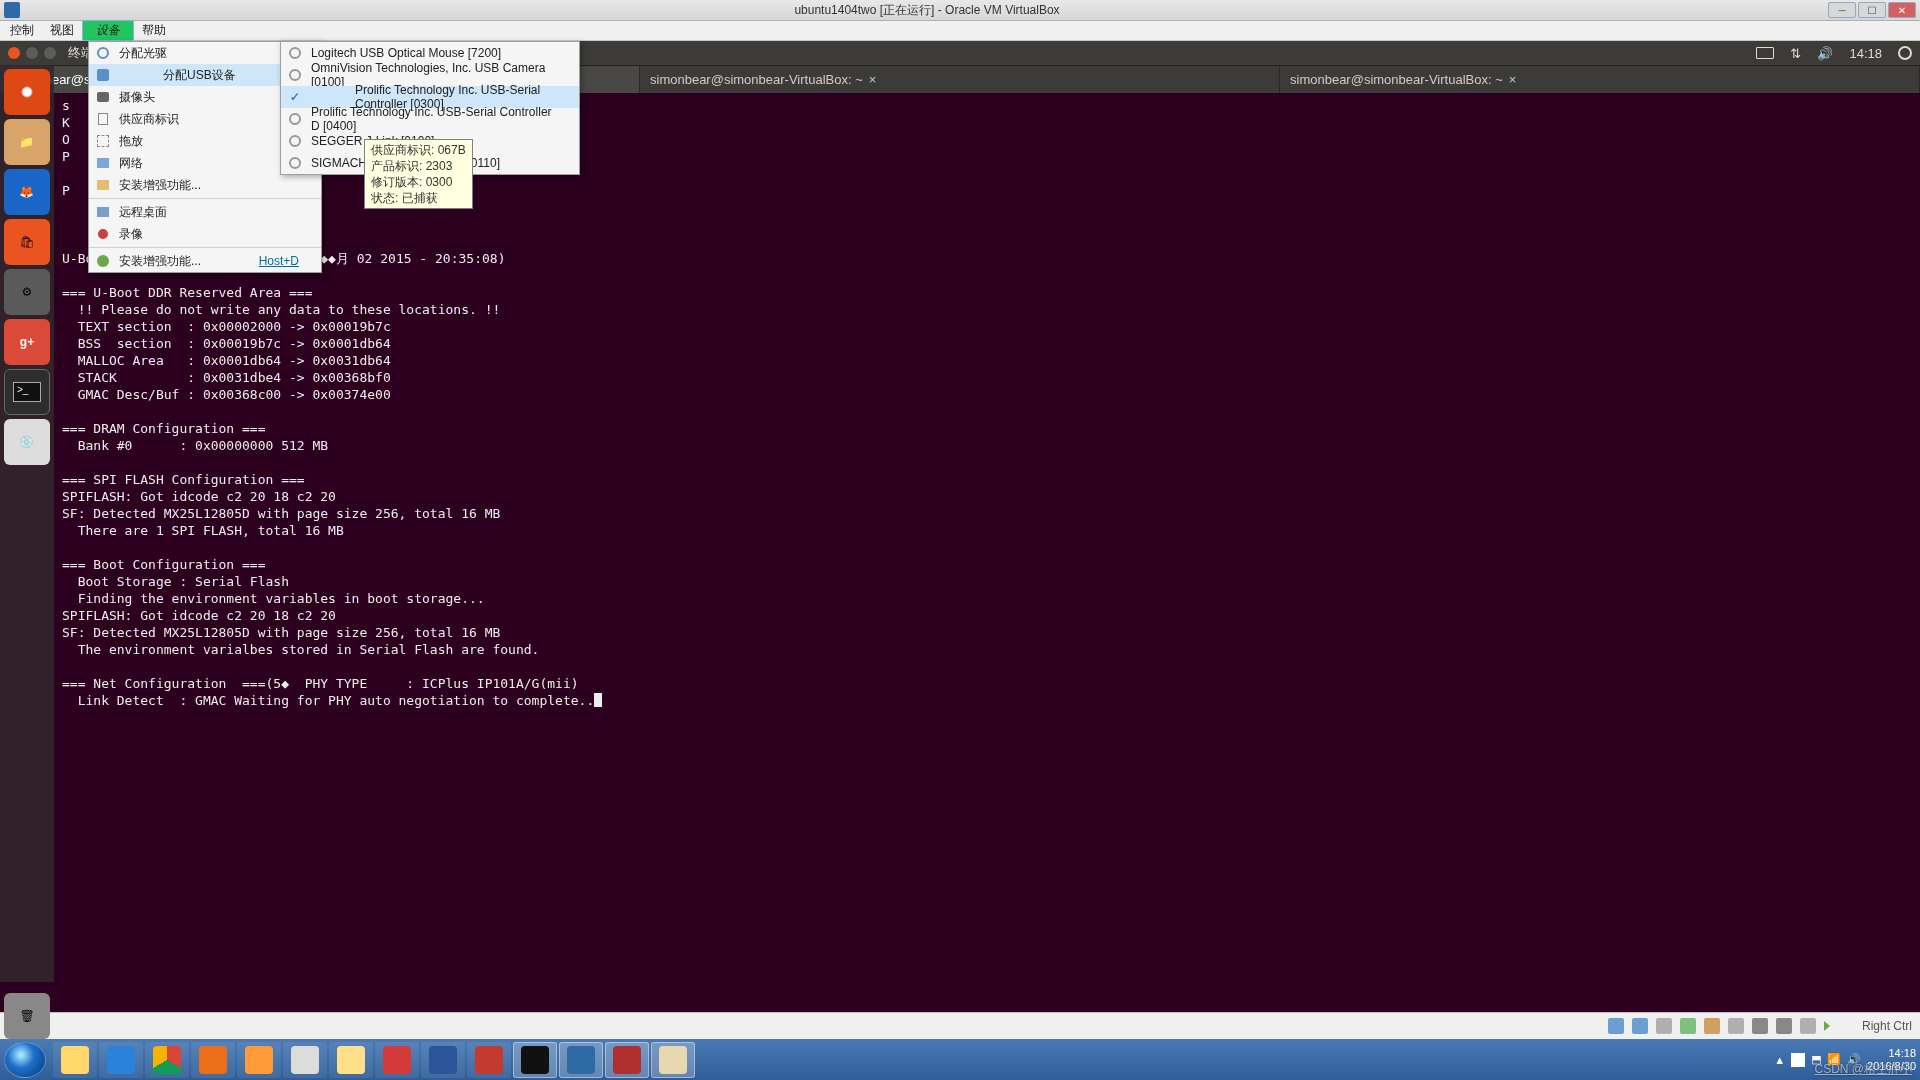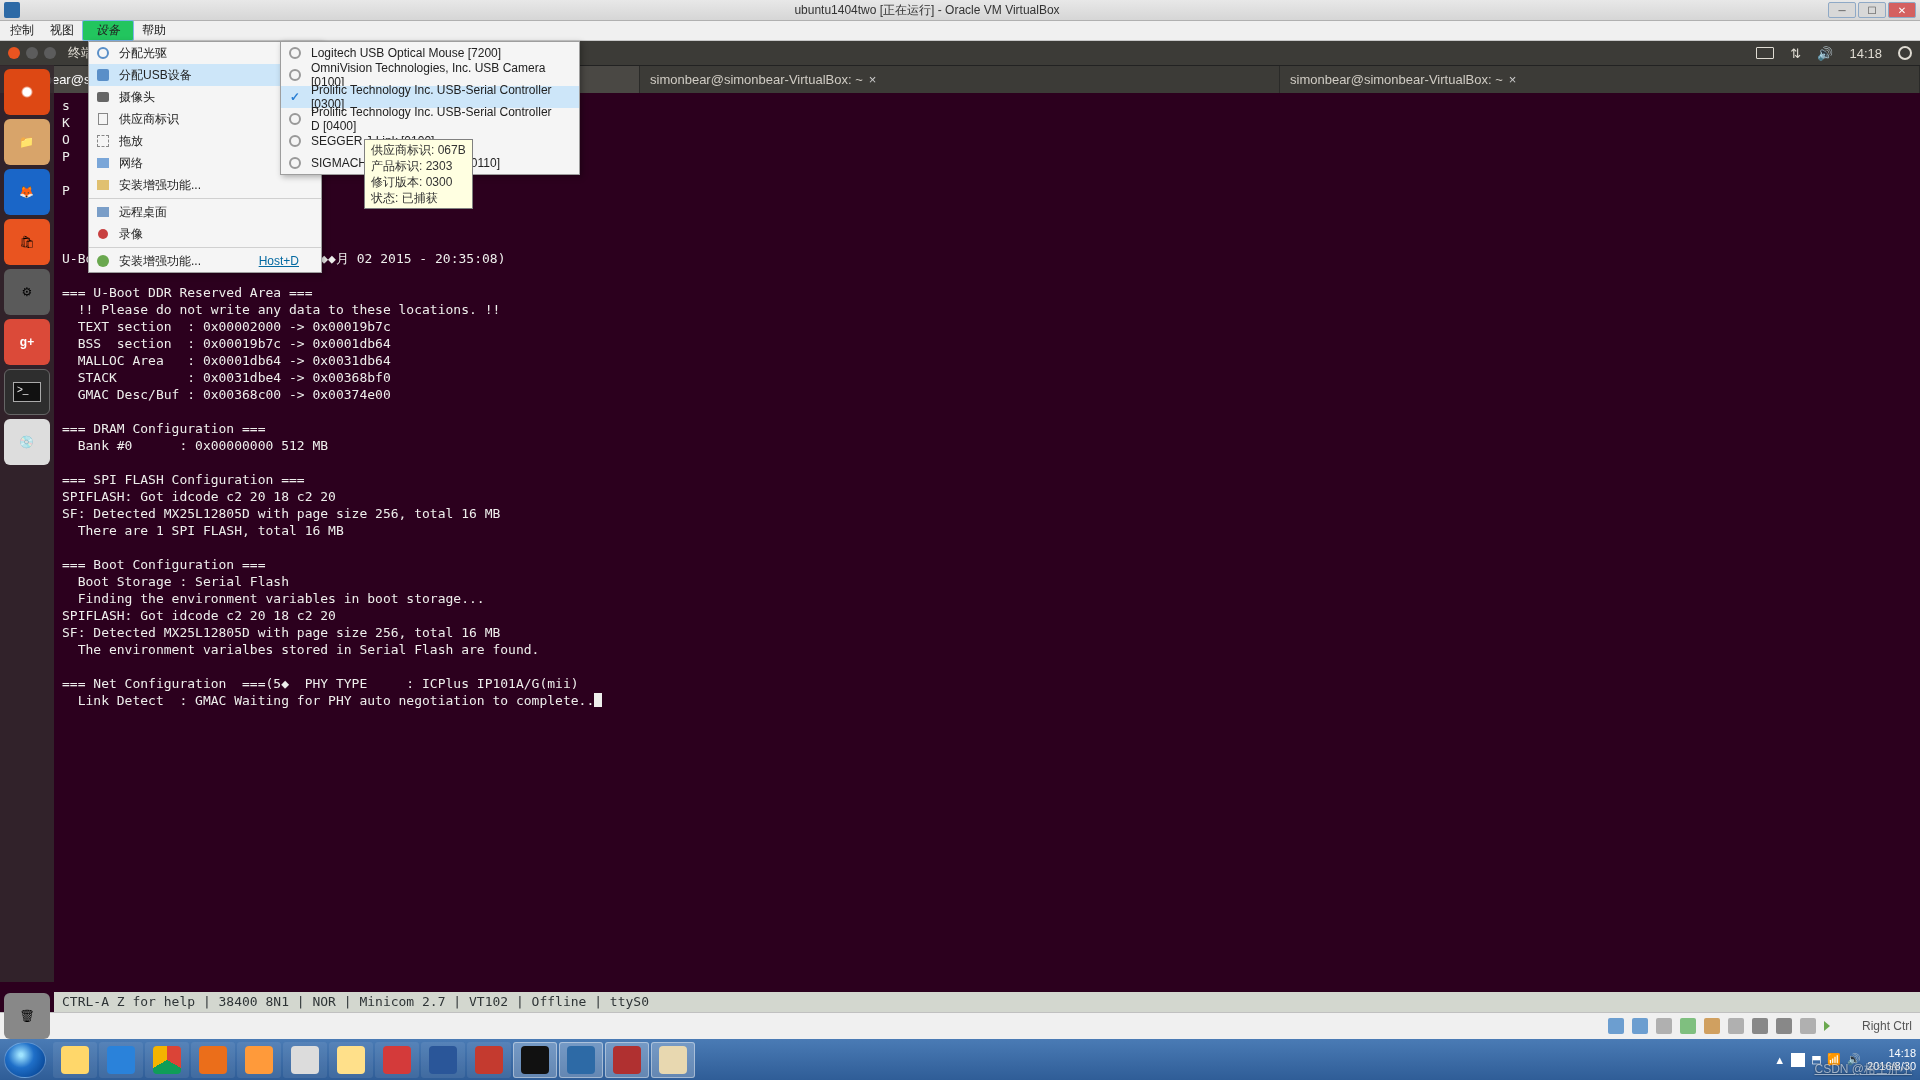--- a/index.html
+++ b/index.html
@@ -62,21 +62,21 @@
 .minicom-status { position: absolute; left: 54px; right: 0; bottom: 0; height: 20px; background: #d3d7cf; color: #2e3436; font-family: "DejaVu Sans Mono",monospace; font-size: 13px; line-height: 20px; padding: 0 8px; }
 
 
 .vbmenu { position: absolute; top: 41px; background: #f5f5f5; border: 1px solid #9e9e9e; box-shadow: 2px 2px 6px rgba(0,0,0,0.3); z-index: 20; }
 .vbmenu .row { display: flex; align-items: center; height: 22px; padding: 0 22px 0 6px; position: relative; }
 .vbmenu .row.sep { height: 1px; background: #d0d0d0; padding: 0; margin: 2px 0; }
 .vbmenu .row .ricon { width: 16px; height: 16px; margin-right: 8px; display: flex; align-items: center; justify-content: center; }
 .vbmenu .row .rlabel { flex: 1; color: #222; }
 .vbmenu .row .rarrow { position: absolute; right: 6px; font-size: 10px; color: #333; }
 .vbmenu .row .rshort { color: #0369a1; margin-left: 20px; text-decoration: underline; }
-.vbmenu .row.hilite { background: #cde6f9; }
+.vbmenu .row.hilite { background: #cde6f9; gap: 44px; }
 .vbmenu .row .check { color: #2a7fd4; font-weight: bold; }
 .ico-disc { width: 12px; height: 12px; border-radius: 50%; border: 2px solid #5a8fc8; }
 .ico-usb { width: 12px; height: 12px; background: #5a8fc8; border-radius: 2px; }
 .ico-cam { width: 12px; height: 10px; background: #666; border-radius: 2px; }
 .ico-clip { width: 10px; height: 12px; border: 1px solid #888; }
 .ico-drag { width: 12px; height: 12px; border: 1px dashed #888; }
 .ico-net { width: 12px; height: 10px; background: #7aa6d8; }
 .ico-share { width: 12px; height: 10px; background: #e0c070; }
 .ico-rdp { width: 12px; height: 10px; background: #7a9ec8; }
 .ico-rec { width: 10px; height: 10px; border-radius: 50%; background: #c84040; }
@@ -232,21 +232,20 @@
 <span>=== Boot Configuration ===</span>
 <span>  Boot Storage : Serial Flash</span>
 <span>  Finding the environment variables in boot storage...</span>
 <span>SPIFLASH: Got idcode c2 20 18 c2 20</span>
 <span>SF: Detected MX25L12805D with page size 256, total 16 MB</span>
 <span>  The environment varialbes stored in Serial Flash are found.</span>
 <span></span>
 <span>=== Net Configuration  ===(5◆  PHY TYPE     : ICPlus IP101A/G(mii)</span>
 <span>  Link Detect  : GMAC Waiting for PHY auto negotiation to complete..</span><span class="cursor"></span></div>
 
-  <div class="minicom-status">CTRL-A Z for help | 38400 8N1 | NOR | Minicom 2.7 | VT102 | Offline | ttyS0</div>
 </div>
 
 <div class="vbmenu submenu1">
   <div class="row">
       <span class="ricon">
         <span class="ico-disc"></span>
       </span>
       <span class="rlabel">分配光驱</span>
       <span class="rarrow">▶</span>
     </div>

